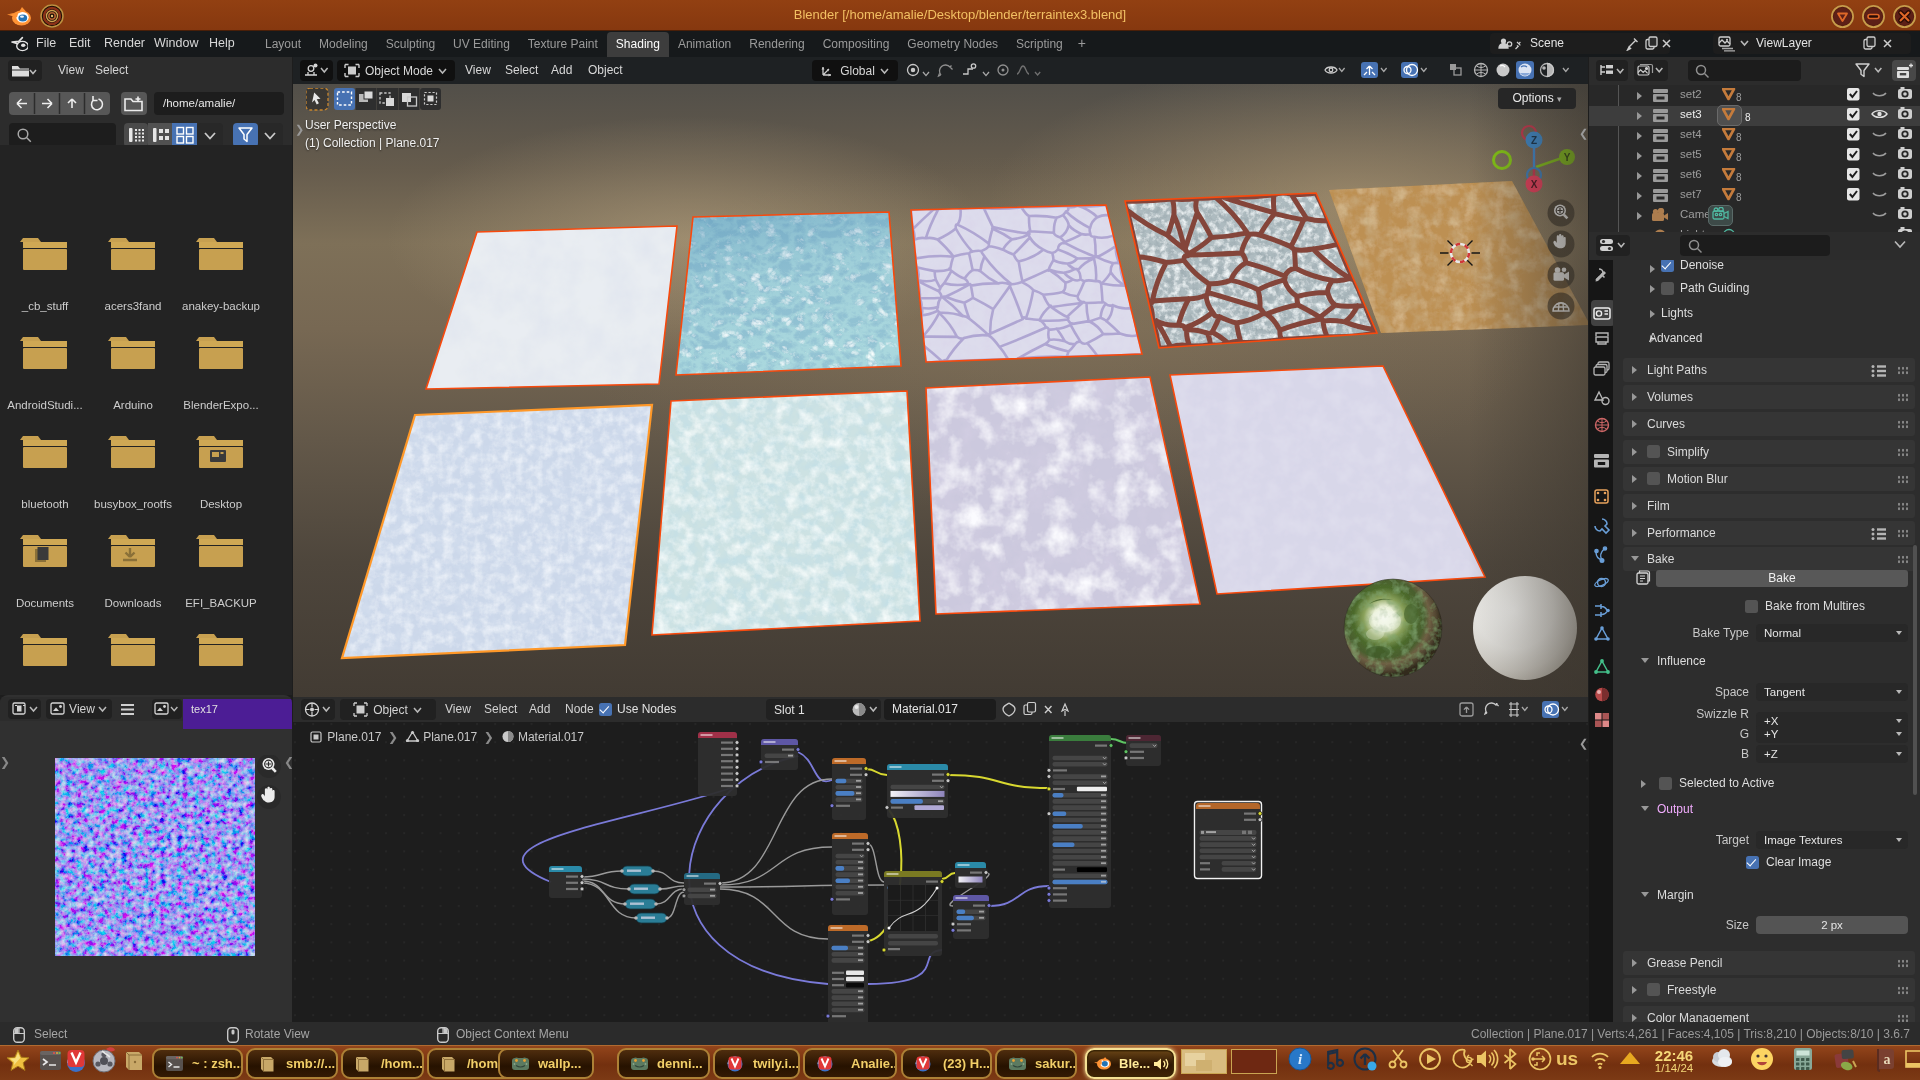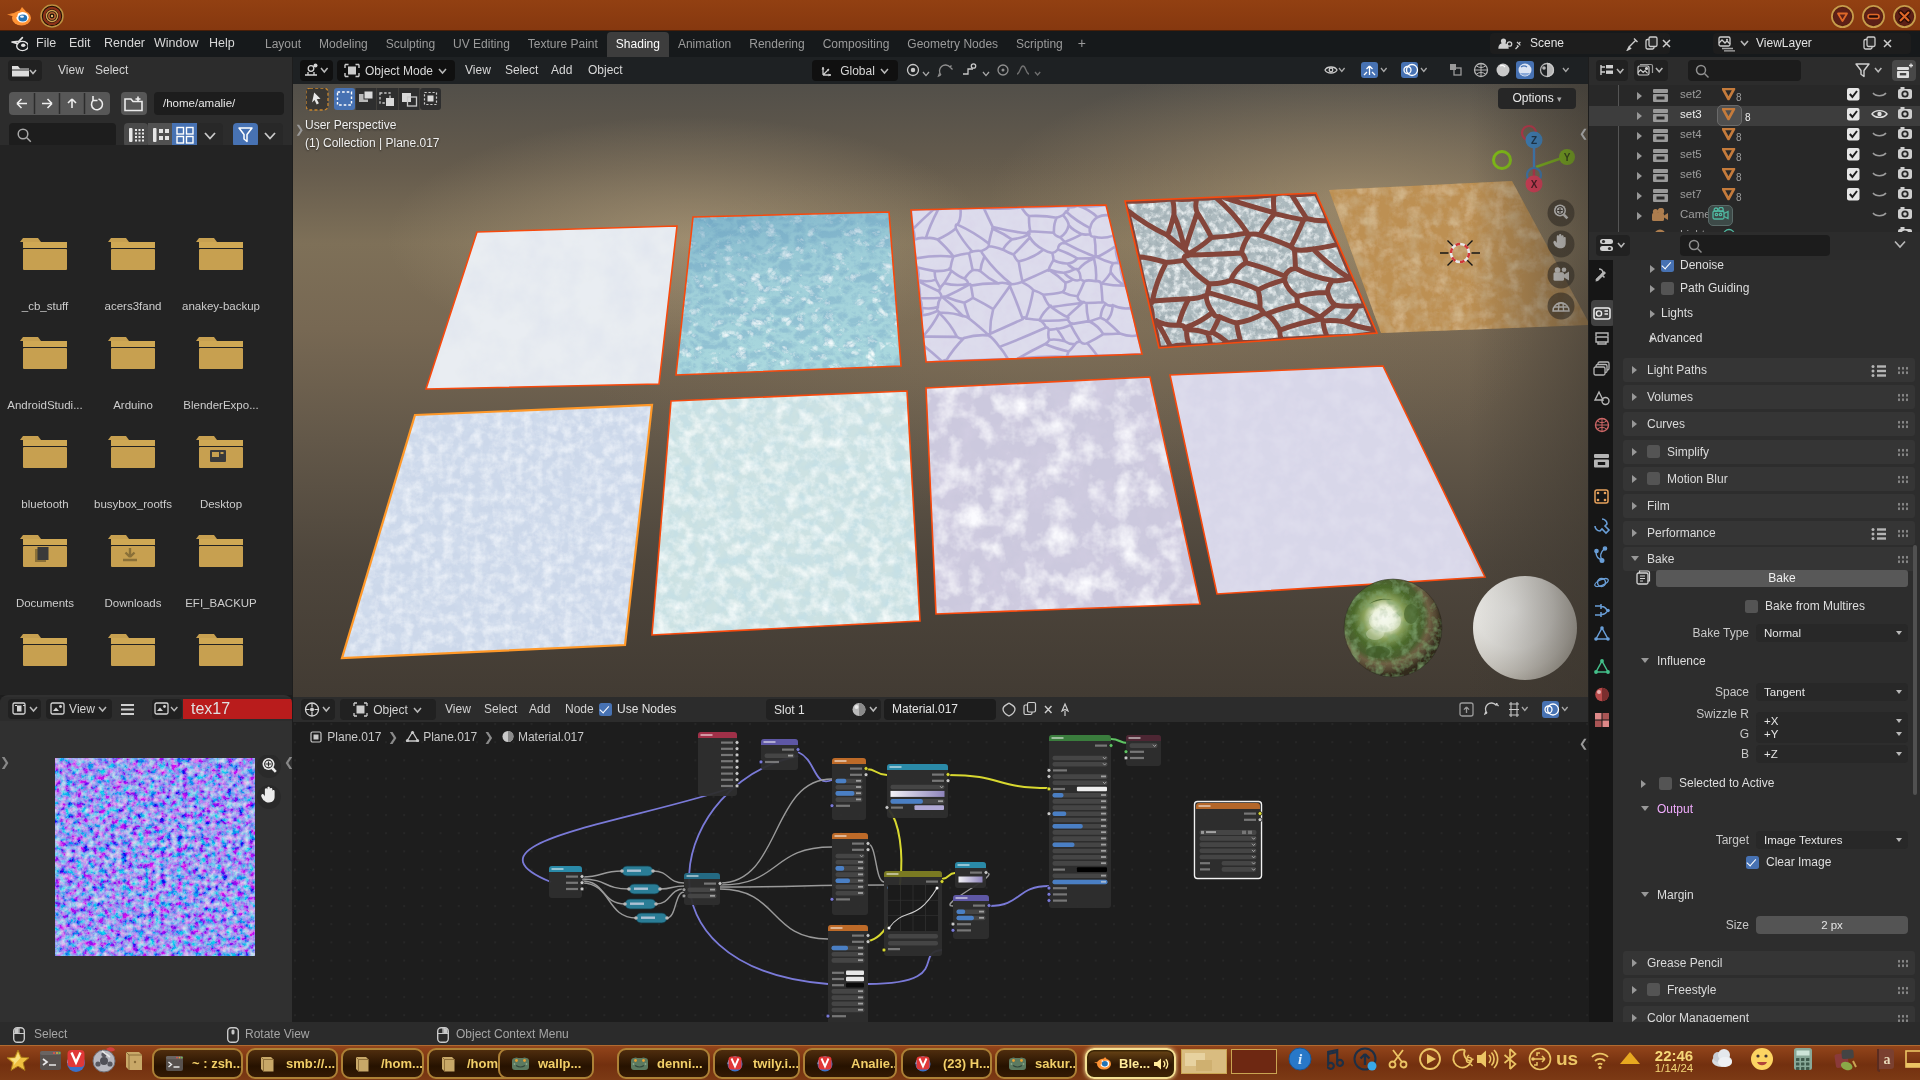--- a/index.html
+++ b/index.html
@@ -38,20 +38,21 @@
 
 #statusbar{top:1022px;left:0;width:1920px;height:23px;background:#2b2b2b;color:#a5a5a5;font-size:12px}
 
 #taskbar{top:1045px;left:0;width:1920px;height:35px;background:linear-gradient(#93451b,#73300f 55%,#7c3a15);border-top:1px solid #b06a30}
 .wbtn{position:absolute;top:2px;height:31px;border:2px solid #ad8136;border-radius:9px;background:linear-gradient(#4f2d0e,#261200 60%,#341a04);color:#f2cf68;font-size:13px;font-weight:bold;display:flex;align-items:center;overflow:hidden;white-space:nowrap}
 </style></head>
 <body>
 <div id="root">
 
 <div class="abs" id="titlebar"></div>
+<div class="abs" id="titletext">Blender [/home/amalie/Desktop/blender/terraintex3.blend]</div>
 <div class="abs" id="titlebar-icons" style="top:3px;left:6px">
 <svg width="110" height="26">
 
   <g transform="translate(13,13)">
     <ellipse cx="2.5" cy="2" rx="9.5" ry="7.5" fill="#ff9335"></ellipse>
     <ellipse cx="3.5" cy="1.2" rx="6.2" ry="5.2" fill="#fff"></ellipse>
     <ellipse cx="3.8" cy="2" rx="4.4" ry="3.6" fill="#2473b5"></ellipse>
     <ellipse cx="3" cy="0.6" rx="2" ry="1.2" fill="#eef4fa"></ellipse>
     <path d="M-12,-1.5 L-1,-2.5 L3,-9 L7,-4.5 L-3,-3.5 Z" fill="#ff9335"></path>
     <path d="M-12,-1.5 L-2,1.5 L-1,-2.5 Z" fill="#ff9335"></path>
@@ -350,21 +351,21 @@
           <path d="M1,2 h13 M1,6.5 h13 M1,11 h13" stroke="#d0d0d0" stroke-width="2"></path>
         </svg>
     <div class="abs btnbox" style="top:2px;left:152px;width:30px;height:20px">
       <svg width="26" height="14">
             <rect x="1" y="1" width="13" height="11" rx="1.5" fill="none" stroke="#d5d5d5" stroke-width="1.3"></rect>
             <path d="M3,9 l3,-3.5 l3,3.5 Z" fill="#d5d5d5"></path>
             <circle cx="10.5" cy="4.5" r="1.4" fill="#d5d5d5"></circle>
             <path d="M17,5 l3.2,3.6 l3.2,-3.6" stroke="#b9b9b9" stroke-width="1.4" fill="none"></path>
           </svg>
     </div>
-    <div class="abs" style="top:2px;left:183px;width:109px;height:20px;background:#b91c1c;color:#e0e0e0;font-size:16px;line-height:20px;padding-left:8px">tex17</div>
+    <div class="abs" style="top:2px;left:183px;width:109px;height:30px;background:#4c1d95;color:#e0e0e0;font-size:11px;line-height:20px;padding-left:8px">tex17</div>
   </div>
 
   <svg class="abs" style="top:63px;left:55px" width="200" height="198">
     <filter id="nmap" x="0" y="0" width="1" height="1">
       <feTurbulence type="fractalNoise" baseFrequency="0.18" numOctaves="5" seed="11" result="n"></feTurbulence>
       <feColorMatrix in="n" type="matrix" values="1.9 0 0 0 -0.55  0 1.9 0 0 -0.55  0 0 0.2 0 0.8  0 0 0 0 1"></feColorMatrix>
     </filter>
     <rect width="200" height="198" filter="url(#nmap)"></rect>
     <rect width="200" height="198" fill="#5555e0" opacity="0.18"></rect>
   </svg>
@@ -1704,20 +1705,21 @@
         <rect x="0.7" y="0.7" width="10.6" height="14.6" rx="3.5" fill="none" stroke="#c9c9c9" stroke-width="1.4"></rect>
         <rect x="4.5" y="2.5" width="3" height="5" rx="1.5" fill="#c9c9c9"></rect>
       </svg>
   <div class="abs" style="top:5px;left:245px">Rotate View</div>
   <svg class="abs" style="top:5px;left:437px" width="12" height="16">
         <rect x="0.7" y="0.7" width="10.6" height="14.6" rx="3.5" fill="none" stroke="#c9c9c9" stroke-width="1.4"></rect>
         <path d="M1,6.5 h10 M6,1 v5.5" stroke="#c9c9c9" stroke-width="1.2"></path>
         <path d="M10.5,2.8 a4,4 0 0 0 -4,-1.8 v5 h4 Z" fill="#c9c9c9"></path>
       </svg>
   <div class="abs" style="top:5px;left:456px">Object Context Menu</div>
+  <div class="abs" style="top:5px;left:0;width:1910px;text-align:right;color:#9a9a9a">Collection | Plane.017 | Verts:4,261 | Faces:4,105 | Tris:8,210 | Objects:8/10 | 3.6.7</div>
 </div>
 
 <div class="abs" id="taskbar">
   <svg class="abs" style="top:1px;left:0" width="150" height="29">
     <g transform="translate(18,14)">
           <path d="M0,-11 L3.2,-3.8 L11,-3.2 L5.2,1.8 L7,9.4 L0,5.2 L-7,9.4 L-5.2,1.8 L-11,-3.2 L-3.2,-3.8 Z" fill="#f0c040" stroke="#a87818" stroke-width="1"></path>
           <path d="M0,-8 L2.3,-3 L-4,4 L-3.8,1 L-8,-2.4 L-2.4,-2.8 Z" fill="#f8e080"></path>
         </g>
     <g transform="translate(40,4)">
           <rect x="0" y="0" width="21" height="19" rx="2.5" fill="#57514e"></rect>

